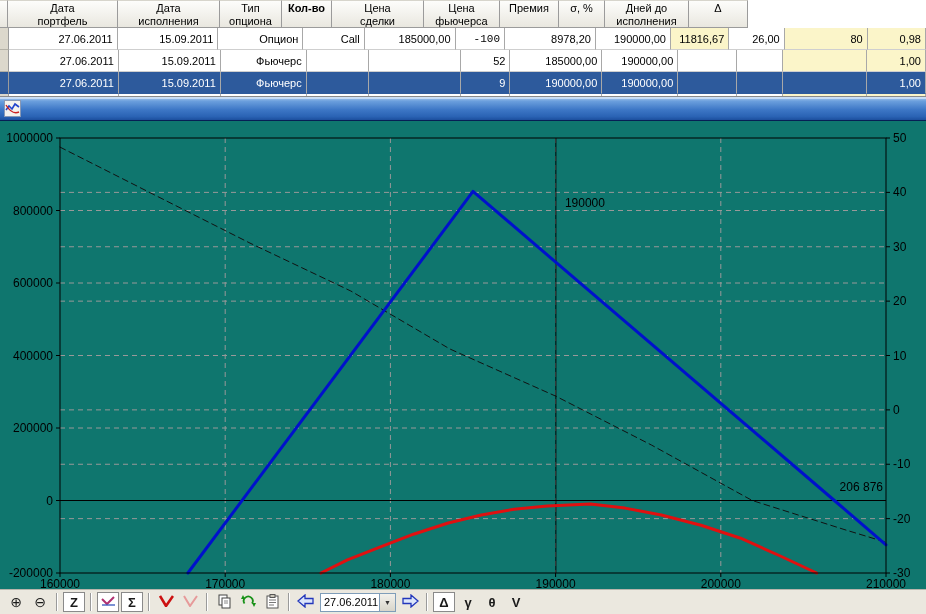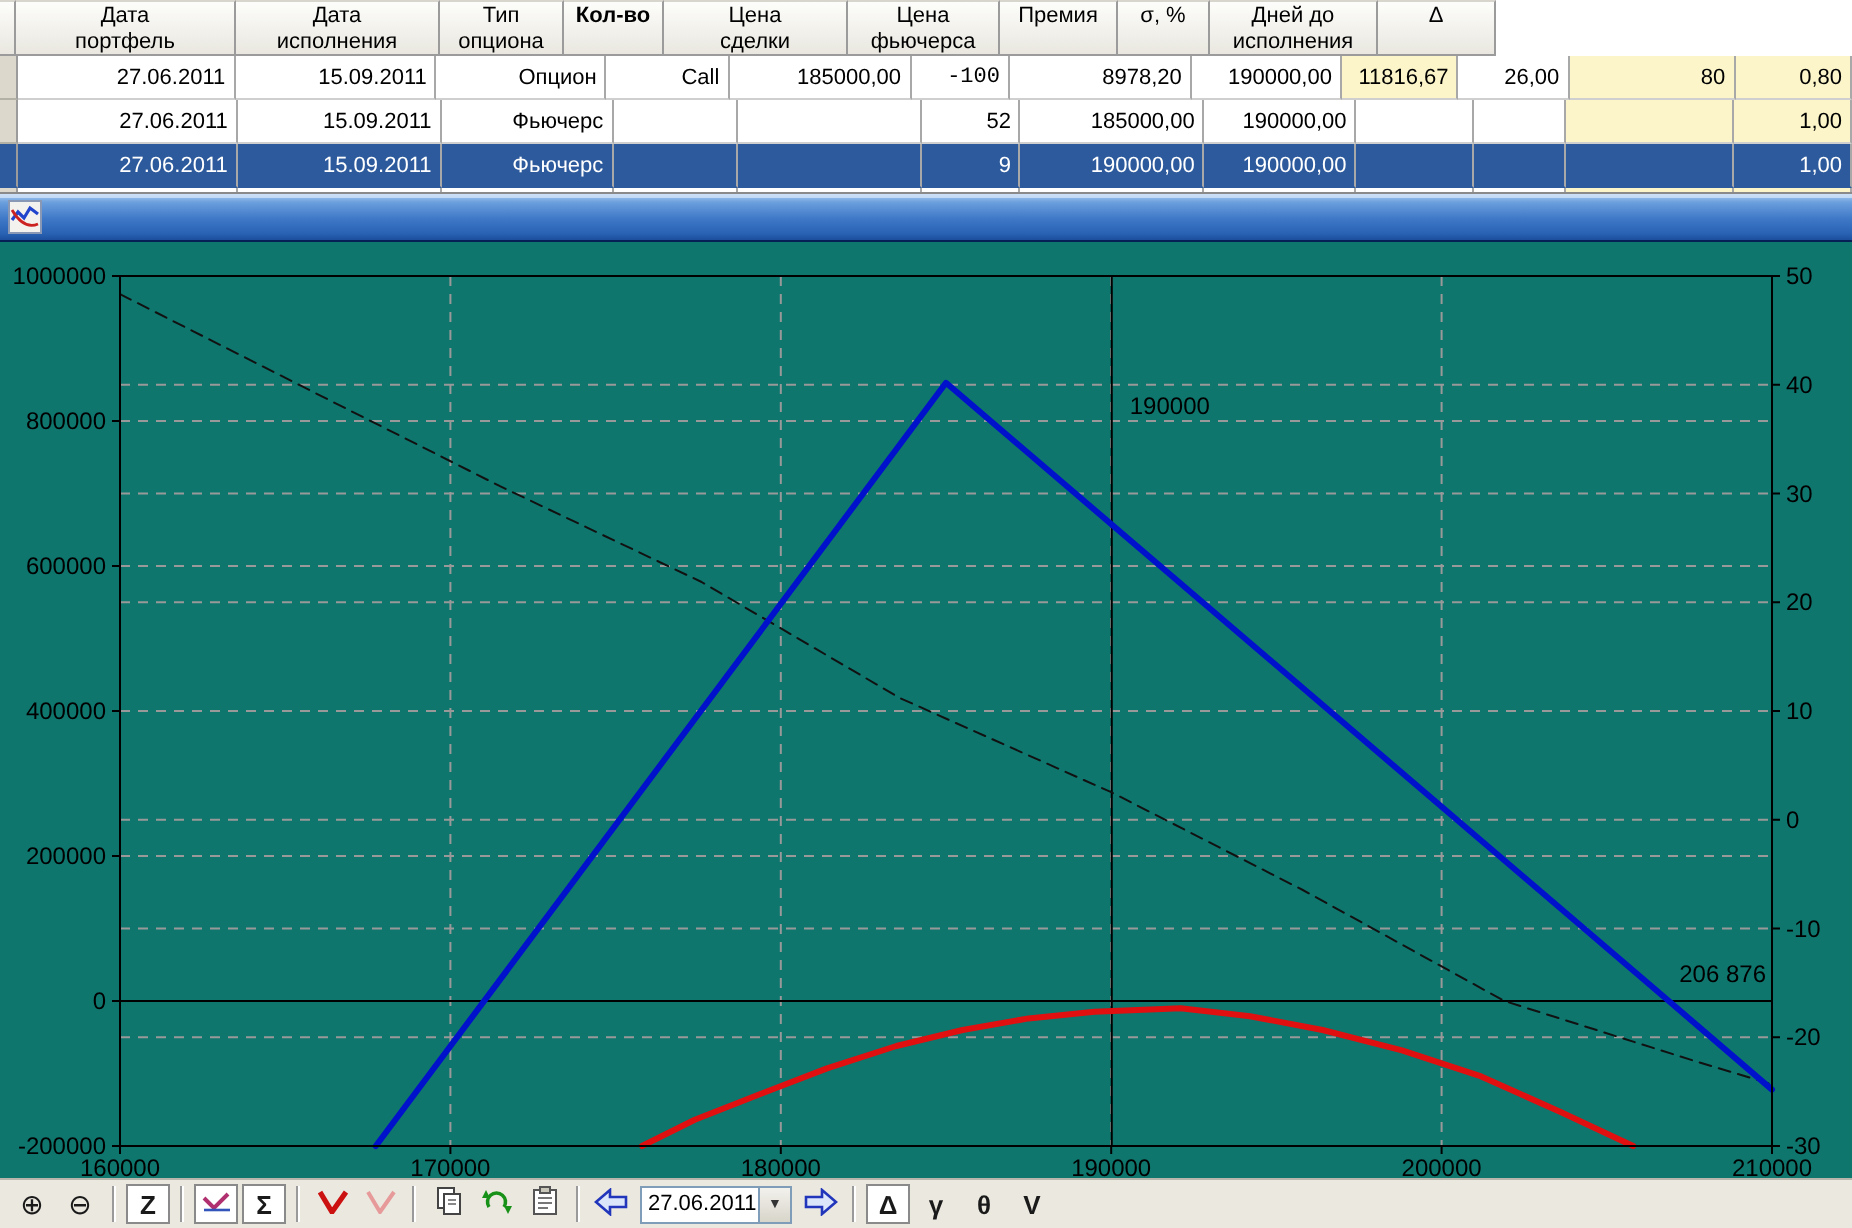--- a/index.html
+++ b/index.html
@@ -106,21 +106,21 @@
         <div class="t-cell" style="width: 102px;">15.09.2011</div>
         <div class="t-cell" style="width: 86px;">Опцион</div>
         <div class="t-cell" style="width: 62px;">Call</div>
         <div class="t-cell" style="width: 92px;">185000,00</div>
         <div class="t-cell" style="width: 50px; font-family: Liberation Mono, monospace;">-100</div>
         <div class="t-cell" style="width: 92px;">8978,20</div>
         <div class="t-cell" style="width: 76px;">190000,00</div>
         <div class="t-cell yellow" style="width: 59px;">11816,67</div>
         <div class="t-cell" style="width: 56px;">26,00</div>
         <div class="t-cell yellow" style="width: 84px;">80</div>
-        <div class="t-cell yellow" style="width: 59px;">0,80</div>
+        <div class="t-cell yellow" style="width: 59px;">0,98</div>
       </div>
       <div class="t-row">
         <div class="t-cell t-ind" style="width: 8px;"></div>
         <div class="t-cell" style="width: 110px;">27.06.2011</div>
         <div class="t-cell" style="width: 102px;">15.09.2011</div>
         <div class="t-cell" style="width: 86px;">Фьючерс</div>
         <div class="t-cell" style="width: 62px;"></div>
         <div class="t-cell" style="width: 92px;"></div>
         <div class="t-cell" style="width: 50px;">52</div>
         <div class="t-cell" style="width: 92px;">185000,00</div>

